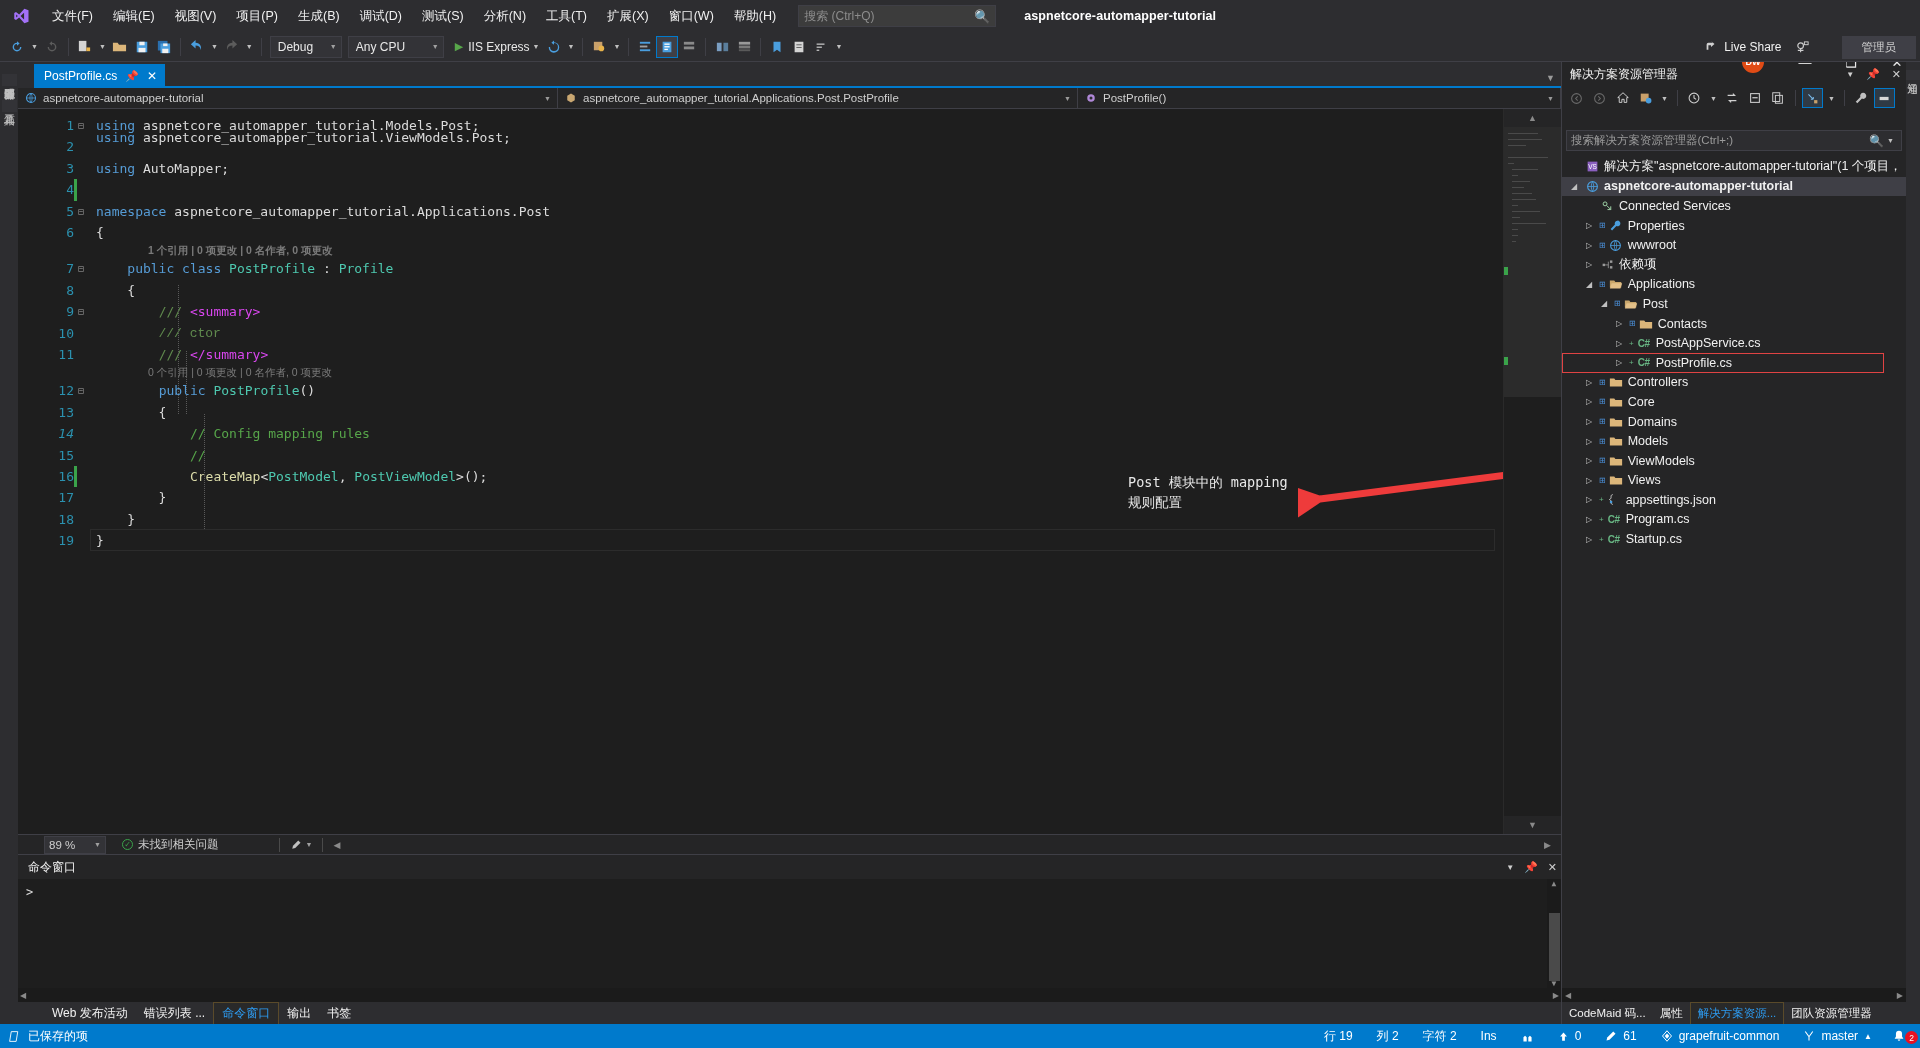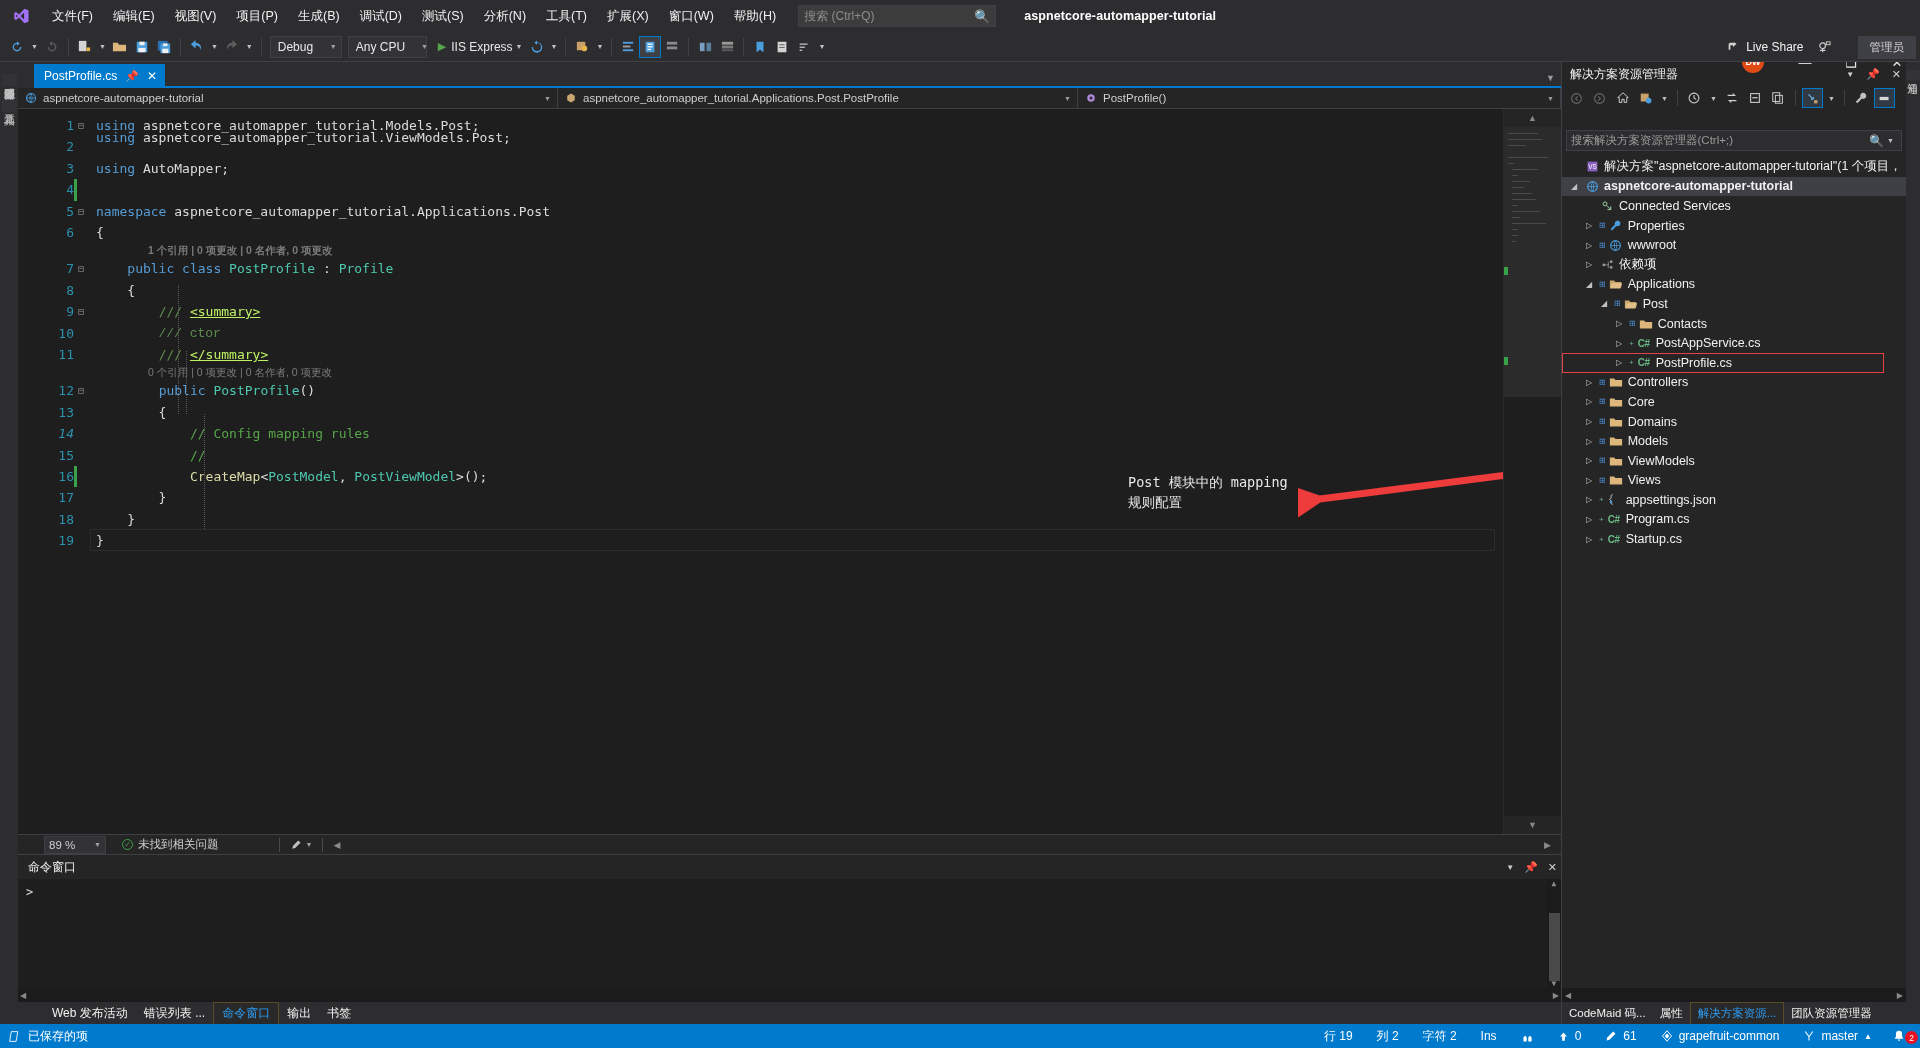--- a/index.html
+++ b/index.html
@@ -33,21 +33,21 @@
   .tsep { width:1px; height:18px; background:#3f3f46; margin:0 5px; }
   .tbtn { height:22px; min-width:22px; display:flex; align-items:center; justify-content:center; padding:0 2px; color:#c8c8c8;}
   .tbtn.sel { background:#3f3f46; border:1px solid #007acc; }
   .caret { font-size:7px; color:#c0c0c0; padding:0 3px; }
   .combo { height:22px; background:#333337; border:1px solid #3f3f46; display:flex; align-items:center; padding:0 4px 0 7px; margin:0 3px; color:#e8e8e8; font-size:12px;}
   .combo .c-lbl { margin-right:16px; white-space:nowrap;}
   .combo .c-car { font-size:7px; color:#a0a0a0; margin-left:auto;}
   .play { color:#57a64a; font-size:11px; margin-right:5px;}
   .tb-right2 { position:absolute; right:4px; top:0; height:30px; display:flex; align-items:center; }
   .liveshare { display:flex; align-items:center; gap:6px; padding:0 10px; height:24px; color:#f1f1f1; font-size:12px;}
-  .admin-badge { background:#3f3f46; color:#d4d4d4; font-size:11.5px; padding:4px 12px; margin-left:22px;}
+  .admin-badge { background:#3f3f46; color:#d4d4d4; font-size:11.5px; padding:4px 20px; margin-left:28px;}
 
   
   .main { flex:1; display:flex; min-height:0; }
   .leftrail { width:18px; background:#2d2d30; padding-top:12px; display:flex; flex-direction:column; align-items:center; gap:14px;}
   .vtab { writing-mode:vertical-rl; text-orientation:mixed; font-size:11px; color:#c0c0c0; letter-spacing:0px; padding:6px 0; background:#333337;}
   .center { flex:1; display:flex; flex-direction:column; min-width:0; background:#1e1e1e;}
 
   
   .tabstrip { height:26px; background:#2d2d30; display:flex; align-items:flex-end; position:relative; padding-left:16px;}
   .doc-tab { height:24px; background:#007acc; color:#fff; display:flex; align-items:center; gap:8px; padding:0 8px 0 10px; font-size:12px;}
@@ -68,21 +68,21 @@
   
   .editorwrap { flex:1; display:flex; min-height:0; position:relative; background:#1e1e1e;}
   .codearea { flex:1; position:relative; overflow:hidden; }
   pre.code { font-family:"DejaVu Sans Mono", monospace; font-size:13px; line-height:21.4px; color:#dcdcdc; margin:0; padding:0; white-space:pre;}
   .ln { position:absolute; left:0; top:0; width:56px; text-align:right; font-family:"DejaVu Sans Mono", monospace; font-size:13px; line-height:21.4px; color:#2b91af; }
   .codetext { position:absolute; left:78px; top:0; }
   .k { color:#569cd6; }       
   .t { color:#4ec9b0; }
   .cm { color:#57a64a; }      
   .xd { color:#608b4e; }      
-  .xdt { color:#bef264;text-decoration:underline; }
+  .xdt { color:#d946ef; }
   .m { color:#dcdcaa; }       
   .p { color:#dcdcdc; }
   .lens { color:#7a7a7a; font-family:"Liberation Sans", sans-serif; font-size:10.5px; }
   .fold { position:absolute; left:60px; color:#7f7f7f; font-family:"DejaVu Sans Mono", monospace; font-size:10px; line-height:21.4px;}
   .savedbar { position:absolute; left:56px; width:3px; background:#3aa34a; }
 
   
   .anno { position:absolute; color:#e8e8e8; font-family:"DejaVu Sans Mono", monospace; font-size:13.5px; line-height:20px; white-space:pre-line;}
   .arrow-svg { position:absolute; pointer-events:none; }
 
@@ -242,21 +242,21 @@
             <path d="M9 4V1l5 4.5L9 10V7c-3 0-5 1.2-5.5 4.6C2.4 8.4 4 4 9 4z" fill="#5c5c5c"></path>
           </svg>
       </div>
       <span class="caret">▼</span>
     </div>
     <div class="tsep"></div>
     <div class="combo" style="width:72px">
       <span class="c-lbl">Debug</span>
       <span class="c-car">▼</span>
     </div>
-    <div class="combo" style="width:79px">
+    <div class="combo" style="width:96px">
       <span class="c-lbl">Any CPU</span>
       <span class="c-car">▼</span>
     </div>
     <div class="tgrp" style="margin-left:8px">
       <span class="play">▶</span>
       <span style="font-size:12px;color:#e8e8e8">IIS Express</span>
       <span class="caret">▼</span>
       <div class="tbtn">
         <svg width="14" height="14" viewBox="0 0 16 16">
             <path d="M8 2.5V.5L5 3l3 2.5v-2A4.5 4.5 0 1 1 3.5 8H2a6 6 0 1 0 6-5.5z" fill="#4a9ede"></path>

